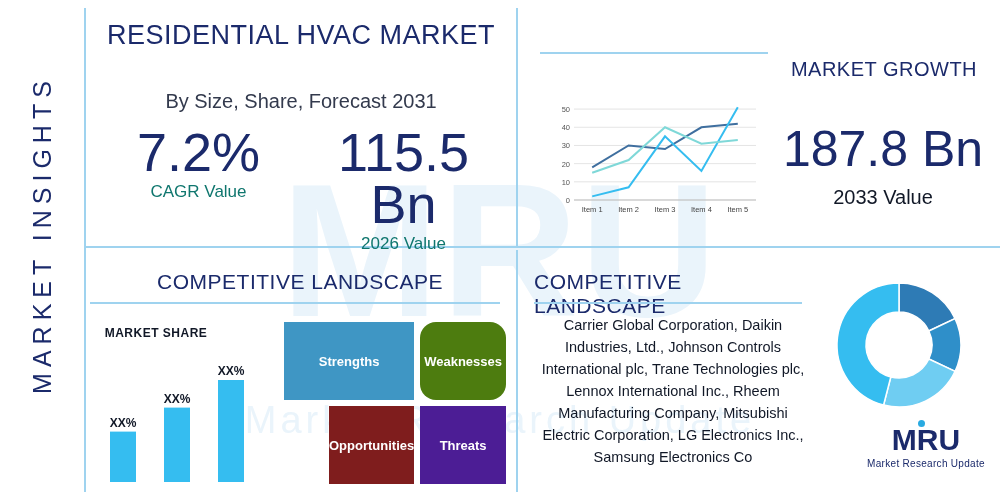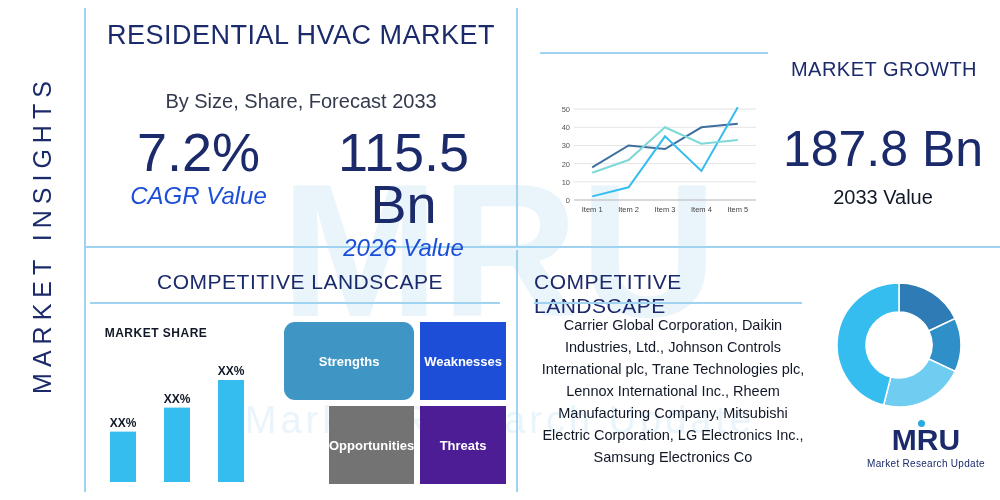--- a/index.html
+++ b/index.html
@@ -111,24 +111,23 @@
     display: flex;
     z-index: 4;
   }
   .kpi { flex: 1; text-align: center; }
   .kpi .val {
     font-size: 54px;
     color: #1b2a6b;
     line-height: 52px;
   }
   .kpi .lbl {
-    font-size: 24px;
-    color: #1d4ed8;
+    font-size: 17px;
+    color: #0f766e;
     margin-top: 4px;
-    font-style: italic;
   }
 
   
   .cb-title {
     position: absolute;
     left: 540px; top: 22px;
     font-size: 21px;
     color: #1b2a6b;
     letter-spacing: 0.5px;
   }
@@ -291,21 +290,21 @@
 
   <div class="left-rail">
     <div class="vtext">MARKET INSIGHTS</div>
   </div>
   <div class="rail-line"></div>
   <div class="h-divider"></div>
   <div class="v-divider-top"></div>
   <div class="v-divider-bottom"></div>
 
   <div class="title-main">RESIDENTIAL HVAC MARKET</div>
-  <div class="subtitle">By Size, Share, Forecast 2033</div>
+  <div class="subtitle">By Size, Share, Forecast 2031</div>
   <div class="kpi-row">
     <div class="kpi">
       <div class="val">7.2%</div>
       <div class="lbl">CAGR Value</div>
     </div>
     <div class="kpi">
       <div class="val">115.5 Bn</div>
       <div class="lbl">2026 Value</div>
     </div>
   </div>
@@ -345,23 +344,23 @@
   <svg class="barchart" id="barchart" viewBox="0 0 180 145">
       <rect x="14" y="91.6" width="26" height="50.4" fill="#35bdf0"></rect>
       <text x="27" y="86.6" text-anchor="middle" font-size="12" font-weight="bold" fill="#111827" font-family="&quot;Liberation Sans&quot;, sans-serif">XX%</text>
       <rect x="68" y="67.6" width="26" height="74.4" fill="#35bdf0"></rect>
       <text x="81" y="62.599999999999994" text-anchor="middle" font-size="12" font-weight="bold" fill="#111827" font-family="&quot;Liberation Sans&quot;, sans-serif">XX%</text>
       <rect x="122" y="40" width="26" height="102" fill="#35bdf0"></rect>
       <text x="135" y="35" text-anchor="middle" font-size="12" font-weight="bold" fill="#111827" font-family="&quot;Liberation Sans&quot;, sans-serif">XX%</text>
     </svg>
 
   <div class="swot">
-    <div style="background: rgb(63, 150, 196); border-radius: 11px;">Strengths</div>
-    <div style="background: #1d4ed8;">Weaknesses</div>
-    <div style="background: #737373; margin-left: 45px;">Opportunities</div>
+    <div style="background: rgb(63, 150, 196);">Strengths</div>
+    <div style="background: #4d7c0f; border-radius: 16px;">Weaknesses</div>
+    <div style="background: #7f1d1d; margin-left: 45px;">Opportunities</div>
     <div style="background: #4c1d95;">Threats</div>
   </div>
 
   <div class="cl-right-title">COMPETITIVE LANDSCAPE</div>
   <div class="cl-right-underline"></div>
   <div class="companies">Carrier Global Corporation, Daikin Industries, Ltd., Johnson Controls International plc, Trane Technologies plc, Lennox International Inc., Rheem Manufacturing Company, Mitsubishi Electric Corporation, LG Electronics Inc., Samsung Electronics Co</div>
 
   <svg class="donut" id="donut" viewBox="0 0 134 134">
       <path d="M 67 5 A 62 62 0 0 1 123.09927725289322 40.60168392296549 L 96.85929273137864 52.949283378352604 A 33 33 0 0 0 67 34 Z" fill="#2e7bb5" stroke="#ffffff" stroke-width="1.5"></path>
       <path d="M 123.09927725289322 40.60168392296549 A 62 62 0 0 1 123.09927725289322 93.39831607703451 L 96.85929273137864 81.0507166216474 A 33 33 0 0 0 96.85929273137864 52.949283378352604 Z" fill="#2f8fc9" stroke="#ffffff" stroke-width="1.5"></path>

